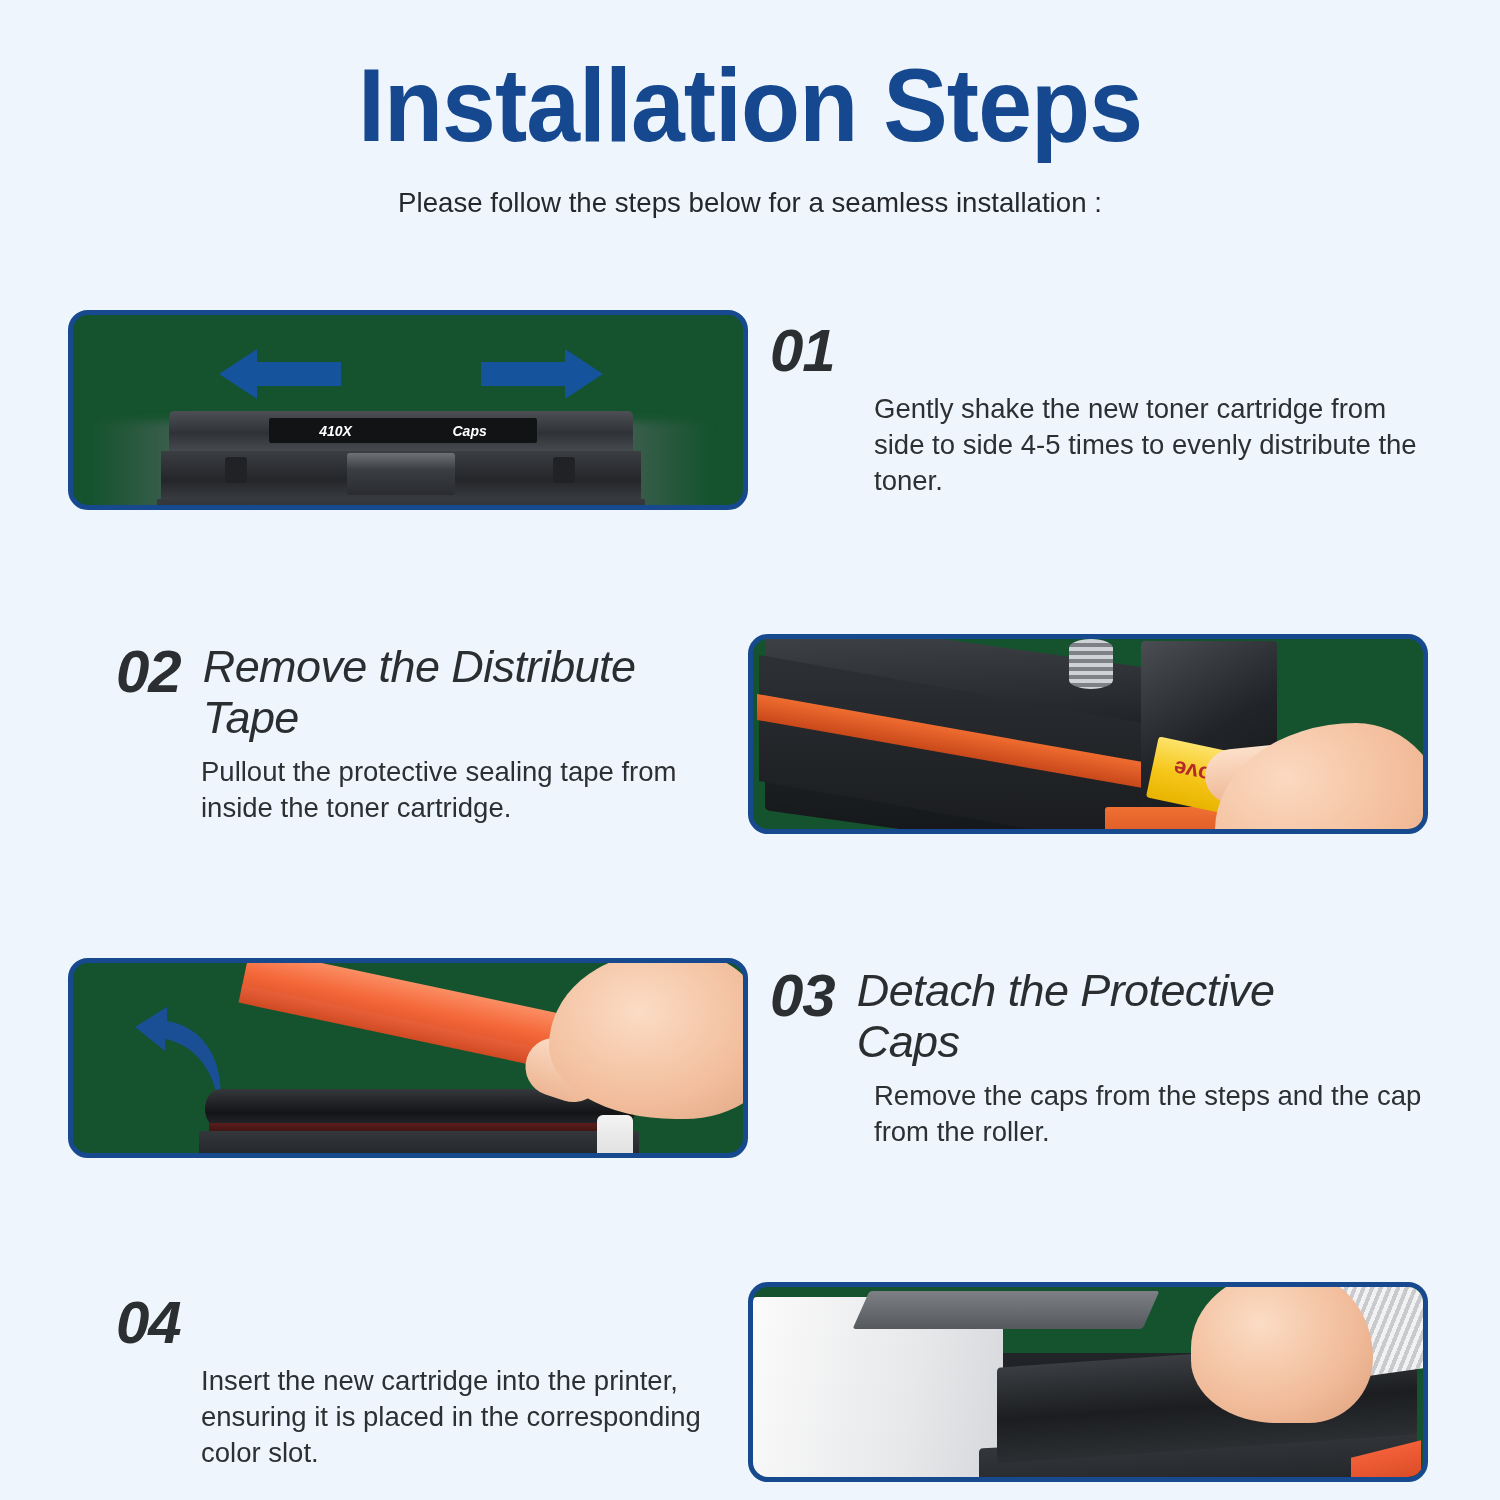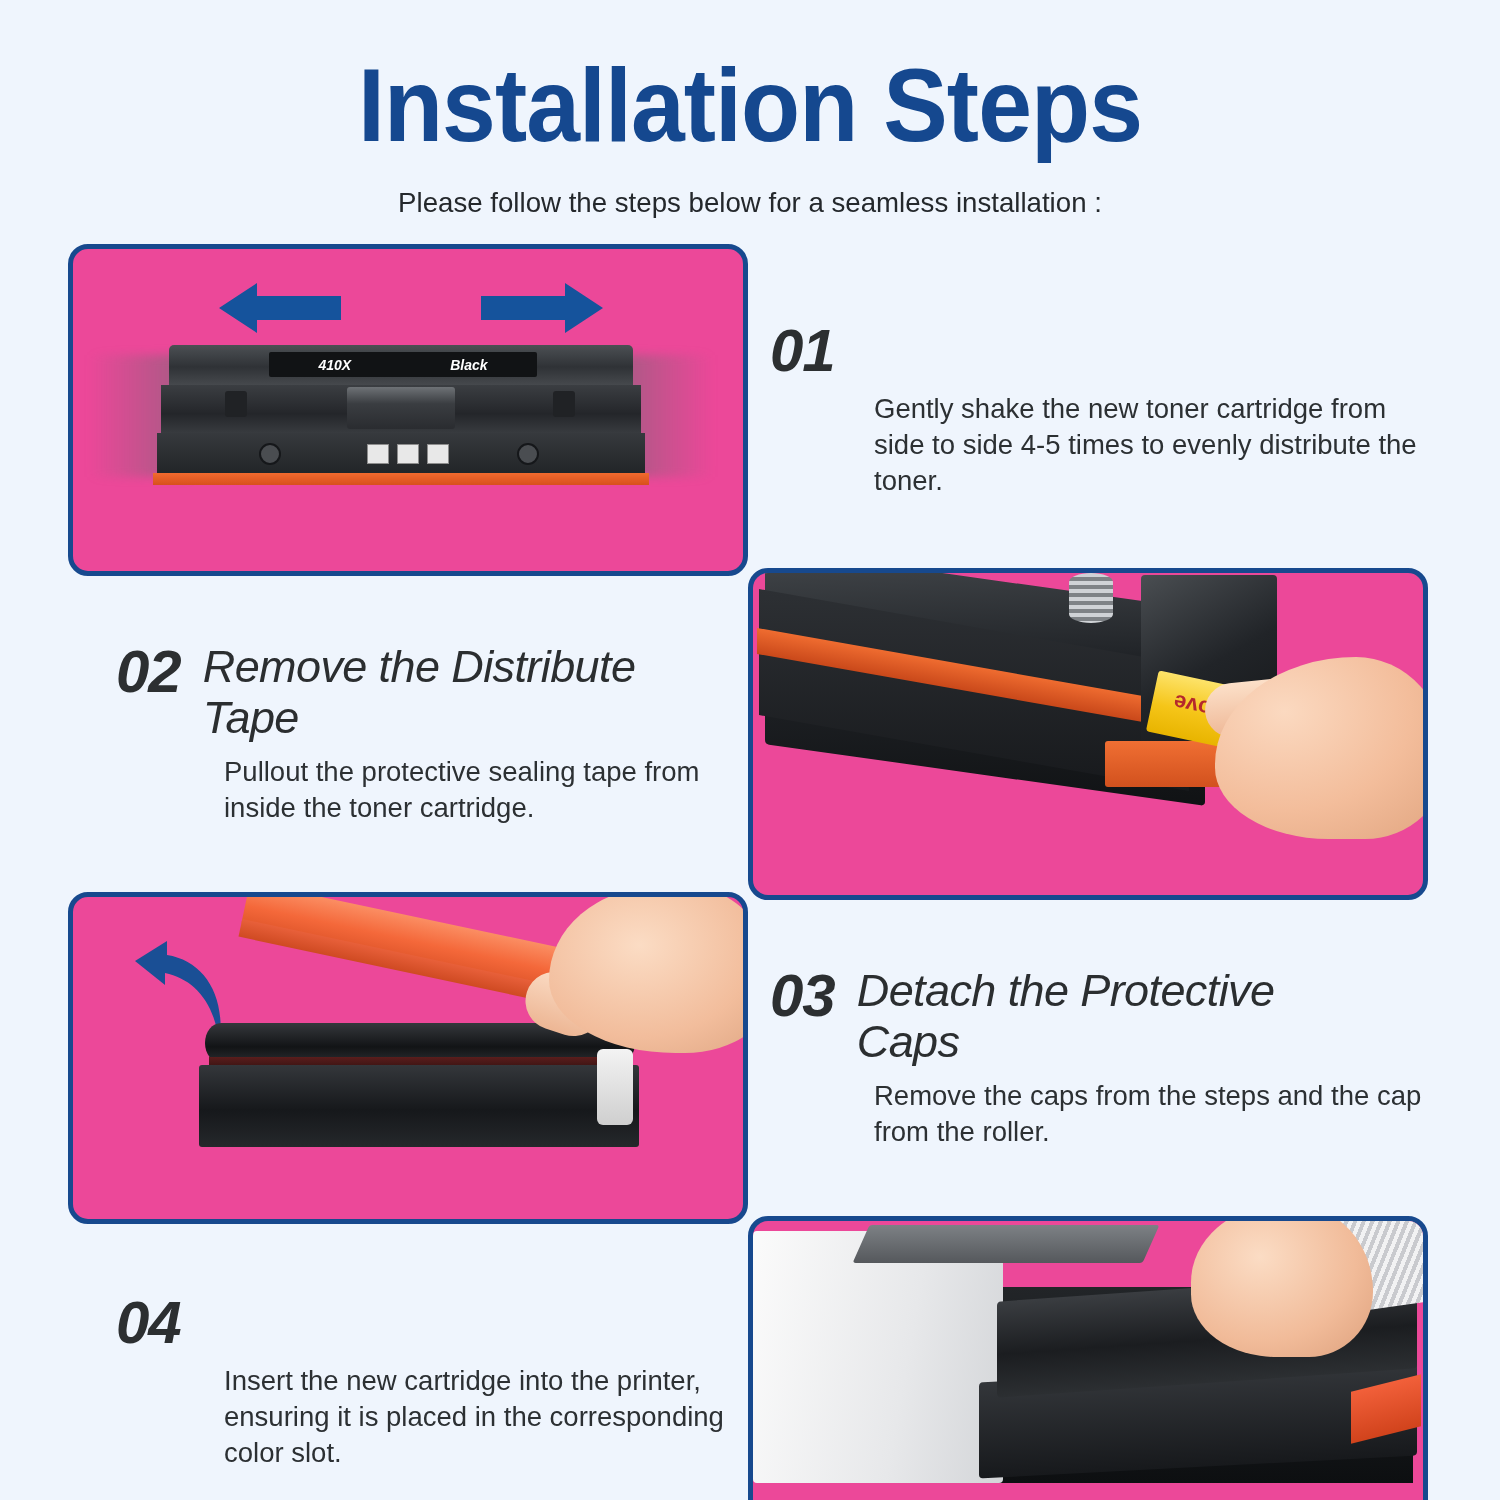--- a/index.html
+++ b/index.html
@@ -39,23 +39,23 @@
   .step-row {
     display: flex;
     align-items: center;
     height: 296px;
     margin-bottom: 28px;
   }
   .step-row.reverse { flex-direction: row-reverse; }
 
   .panel {
     width: 680px;
-    height: 332px;
+    height: 200px;
     margin-left: 68px;
-    background: #ec4899;
+    background: #14532d;
     border: 5px solid #17498e;
     border-radius: 20px;
     position: relative;
     overflow: hidden;
     flex: none;
   }
   .step-row.reverse .panel { margin-left: 0; margin-right: 72px; }
 
   .text-block {
     flex: 1;
@@ -87,21 +87,21 @@
   }
 
   .step-body {
     font-size: 27.5px;
     color: #2c3033;
     line-height: 1.32;
     margin-top: 10px;
     margin-left: 104px;
     max-width: 560px;
   }
-  .step-row.reverse .step-body { margin-left: 108px; }
+  .step-row.reverse .step-body { margin-left: 85px; }
 
   
   .ill { position: absolute; inset: 0; }
 
   .arrow-l, .arrow-r { position: absolute; top: 32px; }
   .arrow-l { left: 146px; }
   .arrow-r { left: 408px; }
 
   
   .cart1 {
@@ -313,21 +313,21 @@
         <svg class="arrow-r" width="122" height="54" viewBox="0 0 122 54">
           <polygon points="122,27 84,2 84,15 0,15 0,39 84,39 84,52" fill="#15539c"></polygon>
         </svg>
 
         <div class="cart1">
           <div class="cart1-blurL"></div>
           <div class="cart1-blurR"></div>
           <div class="cart1-top"></div>
           <div class="cart1-label">
             <span>410X</span>
-            <span>Black</span>
+            <span>Caps</span>
           </div>
           <div class="cart1-mid"></div>
           <div class="cart1-tab" style="left:74px"></div>
           <div class="cart1-tab" style="left:402px"></div>
           <div class="cart1-grip"></div>
           <div class="cart1-bot"></div>
           <div class="circ" style="left:108px"></div>
           <div class="circ" style="left:366px"></div>
           <div class="icon-sq" style="left:216px"></div>
           <div class="icon-sq" style="left:246px"></div>

